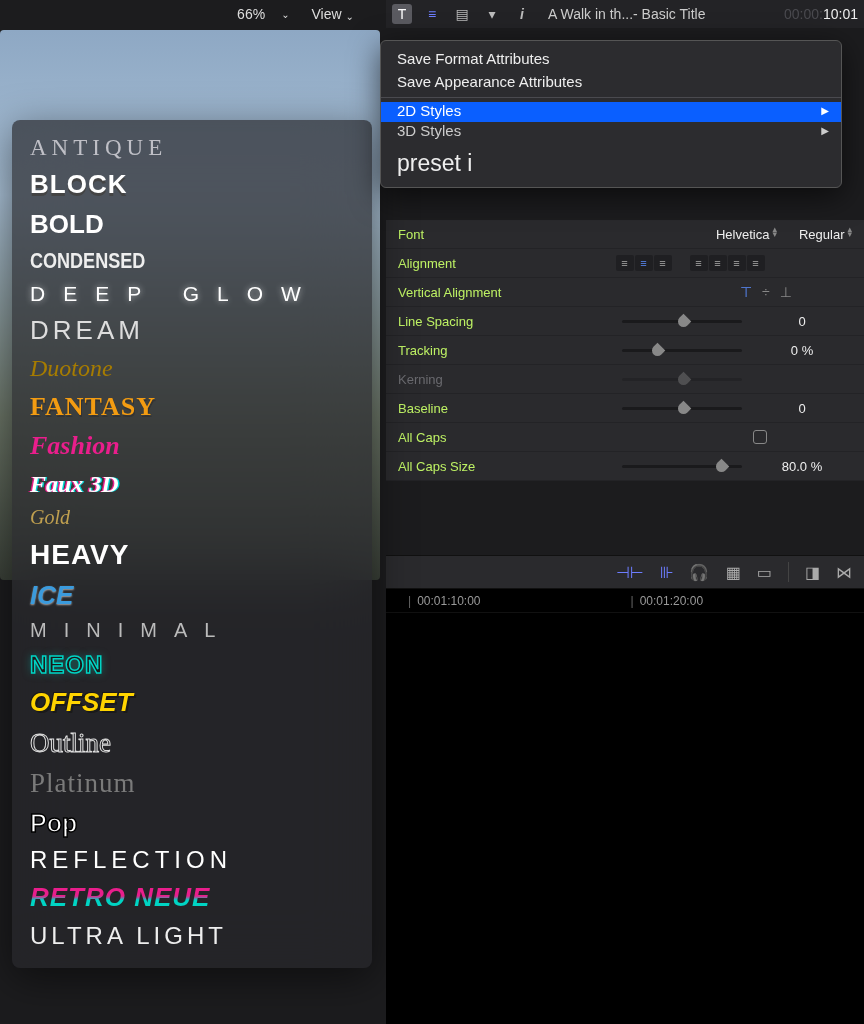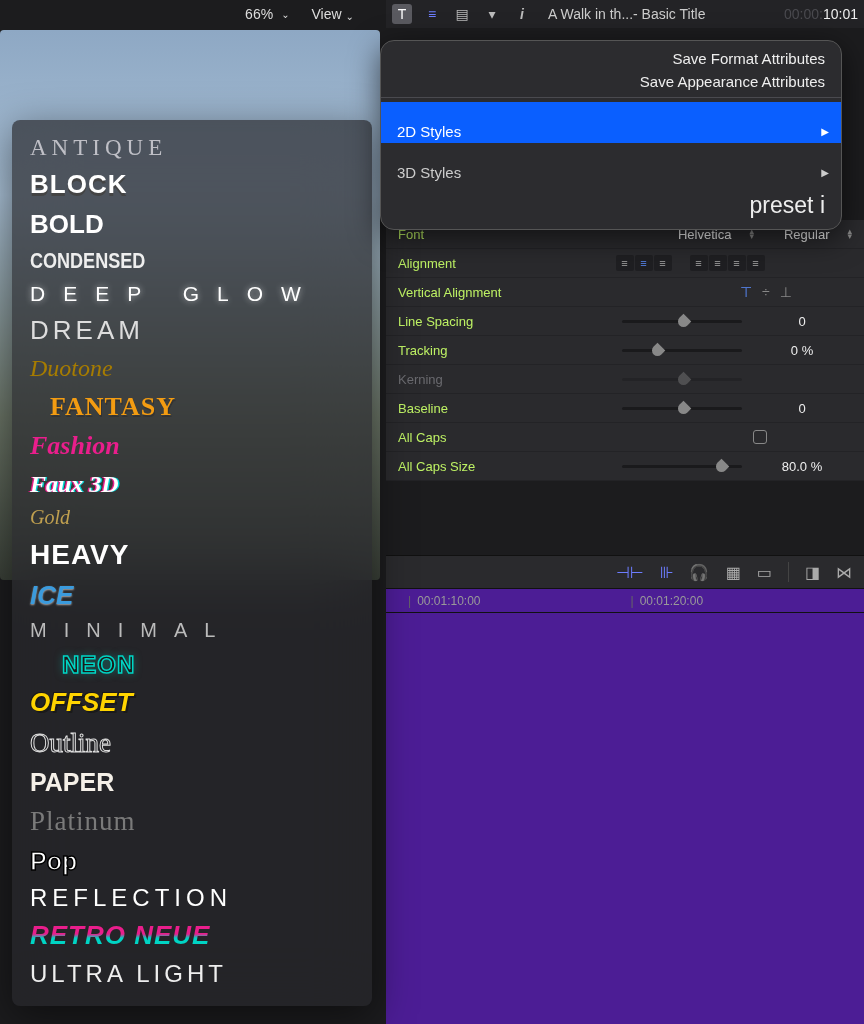--- a/index.html
+++ b/index.html
@@ -1,21 +1,21 @@
 <!DOCTYPE html>
 <html><head>
   <meta charset="utf-8">
   <style>
     * { margin: 0; padding: 0; box-sizing: border-box; font-family: -apple-system, 'Helvetica Neue', Arial, sans-serif; }
     body { background: #1c1c1e; color: #ccc; width: 864px; height: 1024px; overflow: hidden; position: relative; font-size: 13px; }
 
     
     .top-row { height: 28px; display: flex; align-items: center; position: relative; }
     .top-left { display: flex; align-items: center; gap: 4px; position: absolute; right: 510px; }
-    .zoom { color: #ddd; font-size: 14px; display: flex; align-items: center; gap: 8px; }
+    .zoom { color: #ddd; font-size: 14px; display: flex; align-items: center; gap: 16px; }
     .view-btn { color: #ddd; font-size: 14px; margin-left: 18px; display: flex; align-items: flex-end; gap: 4px; }
     .chev { font-size: 10px; }
     .top-right { position: absolute; left: 386px; right: 0; height: 28px; display: flex; align-items: center; gap: 10px; padding-left: 6px; background: #232326; }
     .icon-btn { width: 20px; height: 20px; display: flex; align-items: center; justify-content: center; color: #bbb; font-size: 14px; }
     .icon-btn.active { background: #5a5a60; border-radius: 3px; color: #fff; }
     .title-text { color: #ccc; font-size: 14px; margin-left: 6px; white-space: nowrap; }
     .timecode { position: absolute; right: 6px; font-size: 14px; color: #4a4a4f; }
     .timecode .bright { color: #eee; }
 
     
@@ -24,75 +24,75 @@
     
     .style-dropdown { position: absolute; left: 12px; top: 120px; width: 360px; background: rgba(40,40,44,0.7); backdrop-filter: blur(30px); border-radius: 8px; padding: 10px 18px 14px; box-shadow: 0 10px 40px rgba(0,0,0,0.5); z-index: 10; }
     .style-item { color: #eee; font-size: 22px; padding: 3px 0; line-height: 1.28; white-space: nowrap; cursor: default; }
     .s-antique { font-family: Georgia, serif; letter-spacing: 5px; color: #bfbfc6; font-size: 23px; }
     .s-block { font-weight: 900; font-size: 26px; color: #fff; text-shadow: 0 3px 0 #444; letter-spacing: 1px; }
     .s-bold { font-weight: 900; font-size: 26px; color: #fff; letter-spacing: 0px; }
     .s-condensed { font-weight: 800; font-size: 22px; font-stretch: condensed; letter-spacing: 0; transform: scaleX(0.82); transform-origin: left; display: inline-block; }
     .s-deepglow { font-weight: 200; letter-spacing: 18px; color: #fff; text-shadow: 0 0 6px rgba(255,255,255,0.6); font-size: 21px; }
     .s-dream { font-weight: 200; font-size: 26px; letter-spacing: 4px; color: #ddd; }
     .s-duotone { font-family: Georgia, serif; font-style: italic; font-size: 24px; color: #a67c00; text-shadow: 1px 1px 0 #444; }
-    .s-fantasy { font-family: Georgia, serif; font-weight: 900; font-size: 26px; color: #f39c12; text-shadow: 1px 2px 0 #333; letter-spacing: 1px; margin-left: 20px; }
+    .s-fantasy { font-family: Georgia, serif; font-weight: 900; font-size: 26px; color: #f39c12; text-shadow: 1px 2px 0 #333; letter-spacing: 1px; }
     .s-fashion { font-family: Liberation Serif, serif; font-style: italic; font-size: 26px; color: #e91e8c; font-weight: 700; }
     .s-faux3d { font-family: Georgia, serif; font-style: italic; font-weight: 900; font-size: 24px; color: #fff; text-shadow: -1.5px 0 #e91e8c, 1.5px 0 #00d4d4; }
     .s-gold { font-family: cursive; font-style: italic; font-size: 20px; color: #c0a050; }
     .s-grunge { font-weight: 800; letter-spacing: 1px; font-size: 22px; color: #eee; }
     .s-heavy { font-weight: 900; font-size: 28px; color: #fff; letter-spacing: 1px; }
     .s-ice { font-weight: 900; font-style: italic; font-size: 26px; color: #3b9bdd; text-shadow: 0 1px 2px rgba(255,255,255,0.6); }
     .s-minimal { font-weight: 400; letter-spacing: 17px; color: #bbb; font-size: 20px; }
-    .s-neon { font-weight: 800; font-size: 24px; color: #1a1a1a; -webkit-text-stroke: 1.5px #00d4c4; text-shadow: 0 0 8px rgba(0,212,196,0.5); letter-spacing: 1px; margin-left: 32px; }
+    .s-neon { font-weight: 800; font-size: 24px; color: #1a1a1a; -webkit-text-stroke: 1.5px #00d4c4; text-shadow: 0 0 8px rgba(0,212,196,0.5); letter-spacing: 1px; }
     .s-offset { font-weight: 900; font-style: italic; font-size: 26px; color: #ffd400; text-shadow: 2px 2px 0 #1a1a1a, -1px -1px 0 #1a1a1a; letter-spacing: 0; }
     .s-outline { font-family: Georgia, serif; font-size: 27px; color: transparent; -webkit-text-stroke: 1px #ddd; }
     .s-paper { font-weight: 900; font-size: 25px; color: #f5f0e8; letter-spacing: 0; }
     .s-platinum { font-family: 'Times New Roman', serif; font-size: 27px; color: #7a7a7a; letter-spacing: 1px; }
     .s-pop { font-weight: 700; font-size: 25px; color: #fff; -webkit-text-stroke: 1.5px #000; letter-spacing: 0; }
     .s-reflection { font-weight: 300; font-size: 24px; letter-spacing: 5px; color: #fff; }
     .s-retroneue { font-weight: 900; font-style: italic; font-size: 26px; background: linear-gradient(#e91e8c 0%, #e91e8c 45%, #00d4c4 55%, #00d4c4 100%); -webkit-background-clip: text; background-clip: text; color: transparent; letter-spacing: 1px; }
     .s-ultralight { font-weight: 200; font-size: 24px; letter-spacing: 4px; color: #eee; }
 
     
-    .ctx-menu { position: absolute; left: 380px; top: 40px; width: 462px; background: #2c2c2f; border: 0.5px solid #555; border-radius: 14px; box-shadow: 0 8px 30px rgba(0,0,0,0.6); z-index: 20; overflow: hidden; text-align: right; }
+    .ctx-menu { position: absolute; left: 380px; top: 40px; width: 462px; background: #2c2c2f; border: 0.5px solid #555; border-radius: 6px; box-shadow: 0 8px 30px rgba(0,0,0,0.6); z-index: 20; overflow: hidden; }
     .ctx-item { padding: 3px 16px; color: #eee; font-size: 15px; cursor: default; }
     .ctx-sep { height: 1px; background: #4a4a4f; margin: 4px 0; }
-    .ctx-sub { display: flex; justify-content: space-between; align-items: center; padding: 21px 12px 3px 16px; font-size: 15px; }
+    .ctx-sub { display: flex; justify-content: space-between; align-items: center; padding: 0 12px 3px 16px; font-size: 15px; }
     .ctx-sub.hl { background: #0a5fff; color: #fff; }
     .ctx-arrow { font-size: 10px; }
     .ctx-search { padding: 8px 16px 10px; font-size: 23px; color: #eee; font-weight: 300; }
     .ctx-top-pad { height: 6px; }
 
     
     .insp-body { position: absolute; left: 386px; right: 0; top: 220px; background: #2a2a2d; }
     .insp-row { display: flex; align-items: center; height: 29px; padding: 0 12px; border-bottom: 0.5px solid rgba(0,0,0,0.15); font-size: 13px; }
     .insp-label { width: 130px; color: #bef264; }
     .insp-label.dim { color: #6a6a6f; }
     .insp-ctrl { flex: 1; display: flex; align-items: center; justify-content: flex-end; gap: 10px; }
-    .dd { color: #eee; display: flex; align-items: center; gap: 18px; }
+    .dd { color: #eee; display: flex; gap: 3px; }
     .dd-chev { color: #888; font-size: 9px; line-height: 0.6; display: inline-flex; flex-direction: column; }
     .slider-track { width: 120px; height: 3px; background: #1a1a1c; border-radius: 2px; position: relative; }
     .slider-thumb { position: absolute; top: -4px; width: 11px; height: 11px; background: #888; border-radius: 0 0 50% 50%; transform: rotate(45deg); }
     .val { width: 100px; text-align: center; color: #eee; }
     .align-group { display: flex; gap: 1px; }
     .ab { width: 18px; height: 16px; background: #1f1f22; display: flex; align-items: center; justify-content: center; font-size: 11px; color: #aaa; border-radius: 2px; }
     .ab.active { color: #5b8dff; }
     .valign-btns { display: flex; gap: 10px; }
     .vb { color: #888; font-size: 14px; }
     .vb.active { color: #5b8dff; }
     .chk { width: 14px; height: 14px; border: 1.5px solid #888; border-radius: 3px; }
 
     
     .mid-bar { position: absolute; left: 386px; right: 0; top: 555px; height: 34px; background: #2a2a2d; display: flex; align-items: center; justify-content: flex-end; gap: 16px; padding: 0 12px; border-top: 1px solid #111; border-bottom: 1px solid #111; }
     .mid-icon { color: #aaa; font-size: 16px; }
     .mid-icon.blue { color: #6d7dff; }
     .mid-sep { width: 1px; height: 20px; background: #444; }
 
     
-    .timeline { position: absolute; left: 386px; right: 0; top: 589px; bottom: 0; background: #4c1d95; }
+    .timeline { position: absolute; left: 386px; right: 0; top: 589px; bottom: 0; background: #000000; }
     .tl-ruler { height: 24px; display: flex; align-items: center; gap: 150px; padding-left: 22px; font-size: 12px; color: #999; border-bottom: 1px solid #111; }
     .tl-tick::before { content: '|'; margin-right: 6px; color: #666; }
   </style>
 </head>
 <body>
 
 <div class="top-row">
   <div class="top-left">
     <div class="zoom">
       <span>66%</span>
@@ -129,21 +129,20 @@
   <div class="style-item s-fantasy">FANTASY</div>
   <div class="style-item s-fashion">Fashion</div>
   <div class="style-item s-faux3d">Faux 3D</div>
   <div class="style-item s-gold">Gold</div>
   <div class="style-item s-heavy">HEAVY</div>
   <div class="style-item s-ice">ICE</div>
   <div class="style-item s-minimal">MINIMAL</div>
   <div class="style-item s-neon">NEON</div>
   <div class="style-item s-offset">OFFSET</div>
   <div class="style-item s-outline">Outline</div>
-  <div class="style-item s-paper">PAPER</div>
   <div class="style-item s-platinum">Platinum</div>
   <div class="style-item s-pop">Pop</div>
   <div class="style-item s-reflection">REFLECTION</div>
   <div class="style-item s-retroneue">RETRO NEUE</div>
   <div class="style-item s-ultralight">ULTRA LIGHT</div>
 
 </div>
 
 <div class="ctx-menu">
   <div class="ctx-top-pad"></div>
@@ -165,21 +164,21 @@
   <div class="insp-row">
     <div class="insp-label">Font</div>
     <div class="insp-ctrl">
       <div class="dd">
         <span>Helvetica</span>
         <span class="dd-chev">
             <span>▴</span>
             <span>▾</span>
           </span>
       </div>
-      <div class="dd" style="margin-left:20px">
+      <div class="dd" style="margin-left:12px">
         <span>Regular</span>
         <span class="dd-chev">
             <span>▴</span>
             <span>▾</span>
           </span>
       </div>
     </div>
   </div>
   <div class="insp-row">
     <div class="insp-label">Alignment</div>

